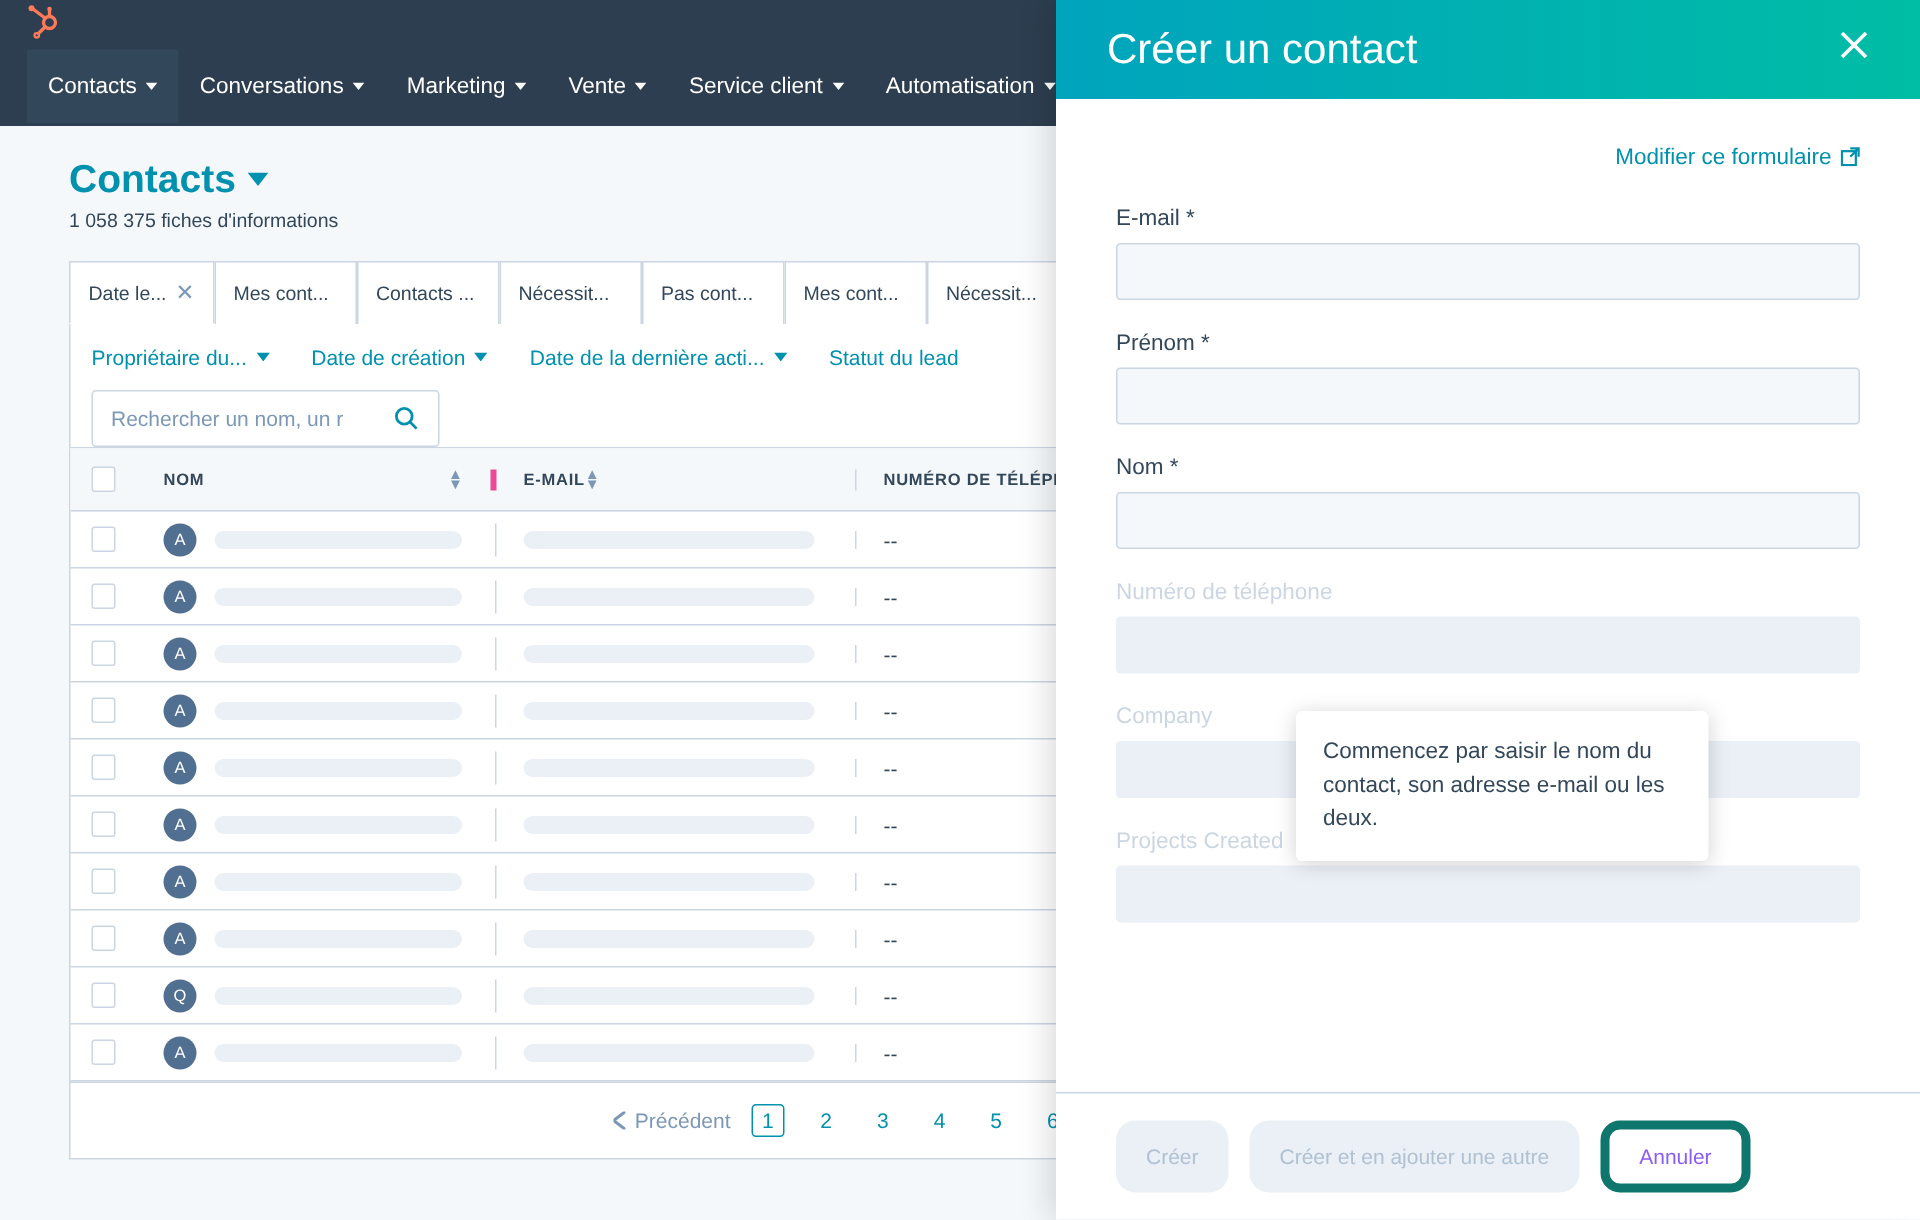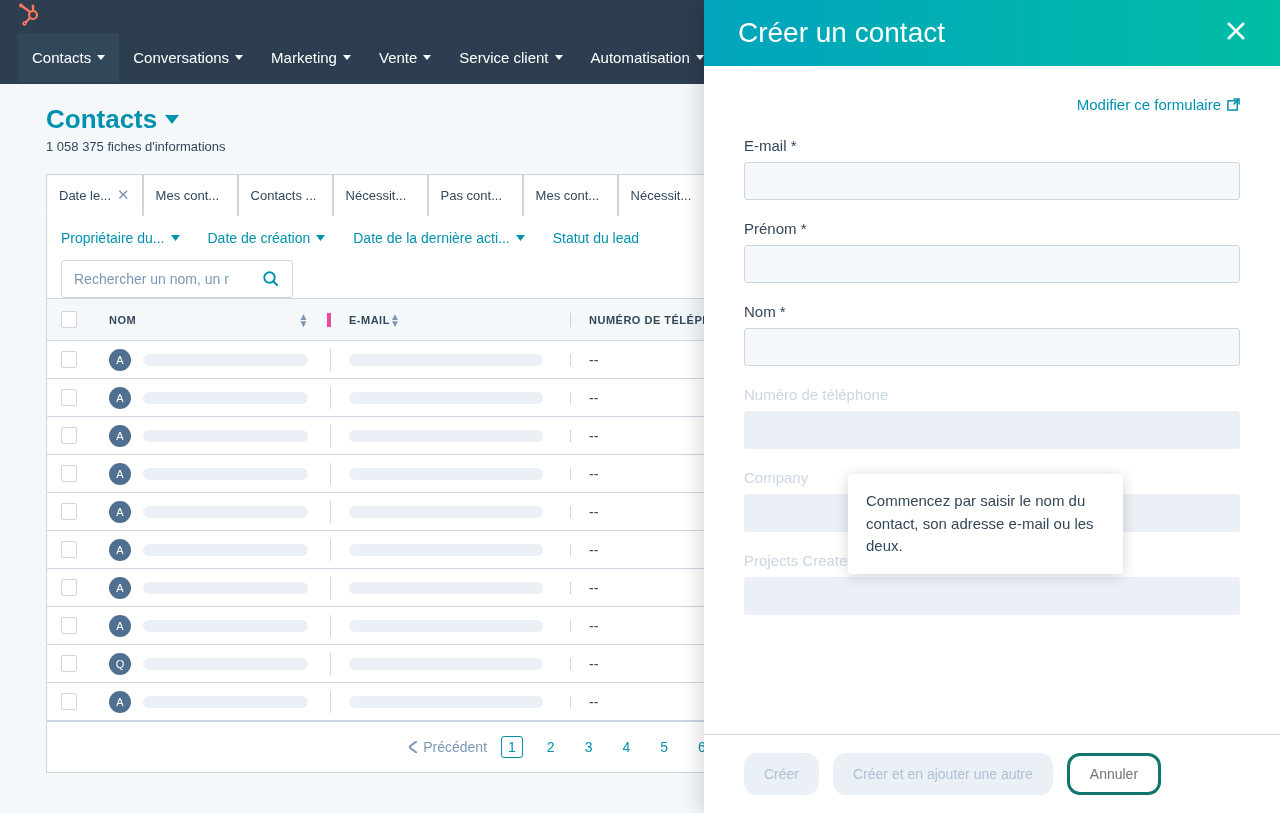--- a/index.html
+++ b/index.html
@@ -79,27 +79,27 @@
     .panel-body { flex: 1; overflow-y: auto; padding: 30px 40px; position: relative; }
     .panel-link { color: #0091ae; font-size: 15px; font-weight: 500; text-align: right; display: flex; align-items: center; justify-content: flex-end; gap: 6px; cursor: pointer; margin-bottom: 24px; }
     .ext-icon { width: 13px; height: 13px; }
     
     .form-group { margin-bottom: 20px; }
     .form-label { color: #33475b; font-size: 15px; font-weight: 500; margin-bottom: 8px; display: block; }
     .form-label.disabled { color: #cbd6e2; }
     .form-input { width: 100%; height: 38px; border: 1px solid #cbd6e2; border-radius: 3px; padding: 0 12px; font-size: 15px; background: #f5f8fa; color: #33475b; }
     .form-input.disabled { background: #eaf0f6; border-color: #eaf0f6; }
     
-    .tooltip { position: absolute; background: #fff; border-radius: 4px; box-shadow: 0 2px 14px rgba(0,0,0,0.18); padding: 16px 18px; font-size: 15px; color: #33475b; line-height: 1.5; top: 408px; left: 144px; width: 275px; z-index: 10; }
+    .tooltip { position: absolute; background: #fff; border-radius: 4px; box-shadow: 0 2px 14px rgba(0,0,0,0.18); padding: 16px 18px; font-size: 15px; color: #33475b; line-height: 1.5; top: 408px; left: 160px; width: 275px; z-index: 10; }
     
     .panel-footer { border-top: 1px solid #cbd6e2; padding: 18px 40px; display: flex; gap: 14px; }
     .btn { padding: 10px 20px; border-radius: 13px; font-size: 14px; font-weight: 500; cursor: pointer; border: none; }
     .btn-primary-disabled { background: #eaf0f6; color: #b0c1d4; }
     .btn-sec-disabled { background: #eaf0f6; color: #b0c1d4; }
-    .btn-cancel { background: #fff; border: 3px solid #0f766e; color: #737373; }
+    .btn-cancel { background: #fff; border: 6px solid #0f766e; color: #8b5cf6; }
   </style>
 </head>
 <body>
 
 <div class="top-bar">
   <div class="logo">
     <svg class="logo-icon" viewBox="0 0 24 24">
       <circle cx="17" cy="12" r="4" fill="none" stroke="#ff7a59" stroke-width="2.2"></circle>
       <line x1="17" y1="8" x2="17" y2="3" stroke="#ff7a59" stroke-width="2.2"></line>
       <circle cx="17" cy="3" r="1.5" fill="#ff7a59"></circle>

